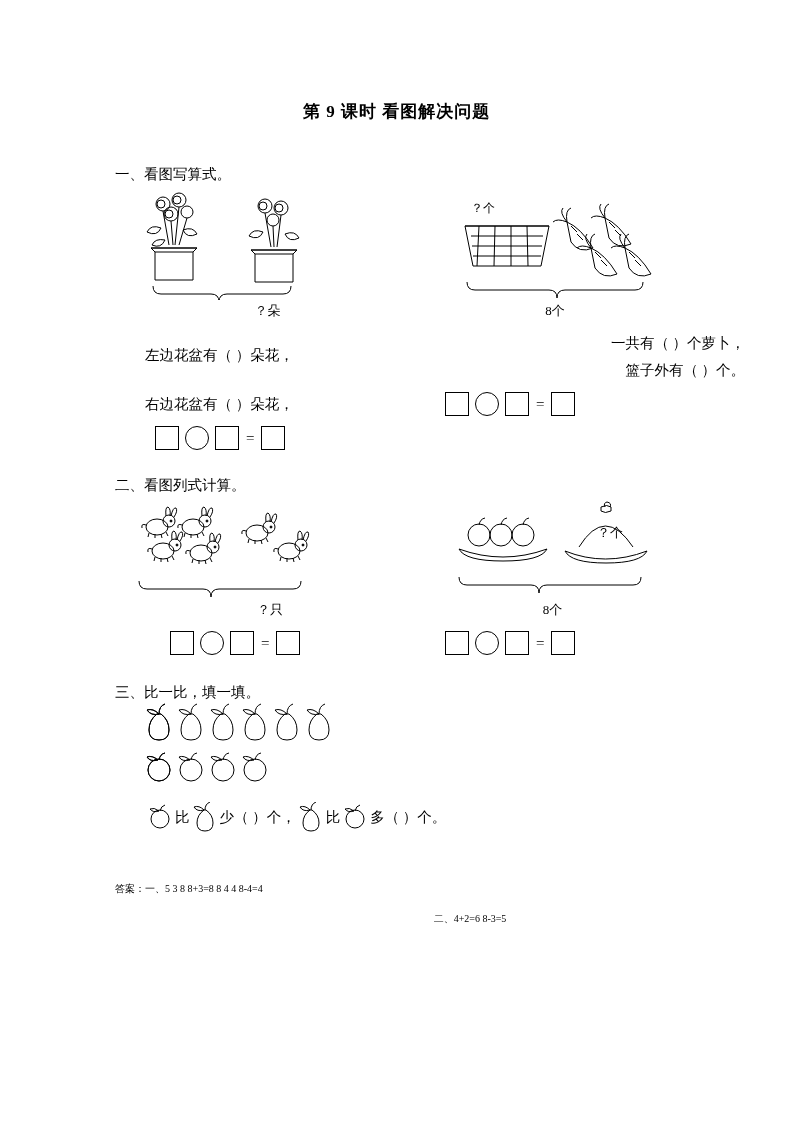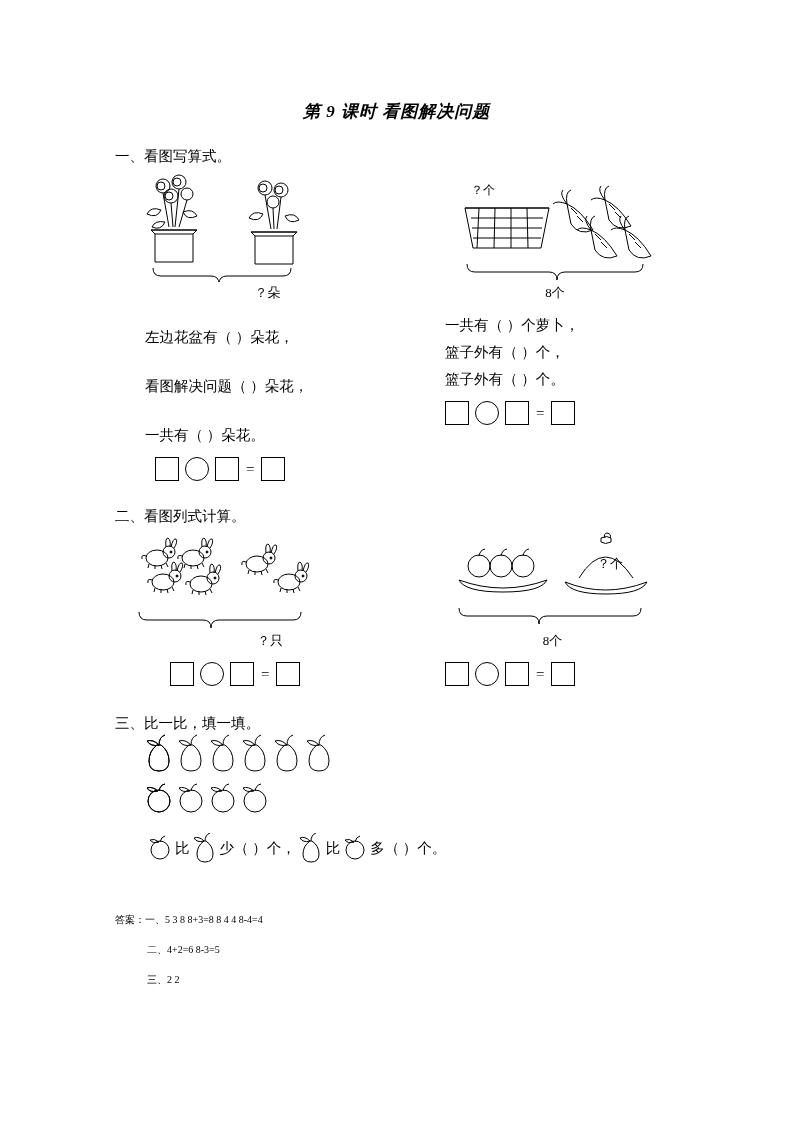--- a/index.html
+++ b/index.html
@@ -21,26 +21,25 @@
     box-sizing: border-box;
     padding: 0;
   }
   .title {
     text-align: center;
     font-size: 17px;
     font-weight: bold;
     letter-spacing: 1px;
     margin-top: 100px;
     margin-bottom: 0;
-    font-style: italic;
   }
   .section-head {
     font-size: 14.5px;
     margin-left: 115px;
-    margin-top: 24px;
+    margin-top: 42px;
   }
   .two-col {
     display: flex;
     margin-top: 6px;
   }
   .col-left {
     width: 330px;
     margin-left: 115px;
     position: relative;
   }
@@ -90,21 +89,21 @@
     text-align: center;
     font-size: 13px;
     margin-top: 2px;
   }
   .answers {
     margin-left: 115px;
     margin-top: 42px;
     font-size: 10px;
     line-height: 30px;
   }
-  .answers .ai { padding-left: 32px; }
+  .answers .ai { padding-left: 32px; text-align: center; }
   .inline-fruit { vertical-align: middle; }
   .q3line {
     font-size: 14.5px;
     margin-left: 145px;
     margin-top: 12px;
     display: flex;
     align-items: center;
     white-space: nowrap;
   }
   .q3line span { vertical-align: middle; }
@@ -159,22 +158,21 @@
 
             <path d="M38 96 q0 8 8 8 L96 104 q8 0 8 8 q0 -8 8 -8 L168 104 q8 0 8 -8" stroke-width="1"></path>
           </g>
         </svg>
       </div>
 
       <div class="caption" style="margin-left:-25px;">？朵</div>
 
       <div class="lines" style="margin-top:10px;">
         <div class="line indent1">左边花盆有（    ）朵花，</div>
-        <div class="line indent1">看图解决问题（    ）朵花，</div>
-        <div class="line indent1">一共有（    ）朵花。</div>
+        <div class="line indent1">右边花盆有（    ）朵花，</div>
       </div>
 
       <div class="eqrow ind">
         <span class="sq"></span>
         <span class="circ"></span>
         <span class="sq"></span>
         <span class="eqsign">=</span>
         <span class="sq"></span>
       </div>
     </div>
@@ -212,23 +210,22 @@
               <path d="M14 18 l6 6 M20 26 l6 6"></path>
             </g>
 
             <path d="M22 92 q0 8 8 8 L104 100 q8 0 8 8 q0 -8 8 -8 L190 100 q8 0 8 -8"></path>
           </g>
         </svg>
       </div>
 
       <div class="caption" style="margin-left:-80px;">8个</div>
 
-      <div class="lines" style="margin-top:10px;">
+      <div class="lines" style="margin-top:10px;text-align:right;">
         <div class="line">一共有（    ）个萝卜，</div>
-        <div class="line">篮子外有（    ）个，</div>
         <div class="line">篮子外有（    ）个。</div>
       </div>
 
       <div class="eqrow">
         <span class="sq"></span>
         <span class="circ"></span>
         <span class="sq"></span>
         <span class="eqsign">=</span>
         <span class="sq"></span>
       </div>
@@ -376,16 +373,15 @@
         <path d="M15 7 q1 -5 5 -6"></path>
         <path d="M14 7 q-5 -4 -9 -2 q3 4 9 2z"></path>
       </g>
     </svg>
     <span>多（    ）个。</span>
   </div>
 
   <div class="answers">
     <div><span>答案：</span><span>一、5    3    8   8+3=8    8    4    4    8-4=4</span></div>
     <div class="ai">二、4+2=6    8-3=5</div>
-    <div class="ai">三、2    2</div>
   </div>
 
 </div>
 
 </body></html>

